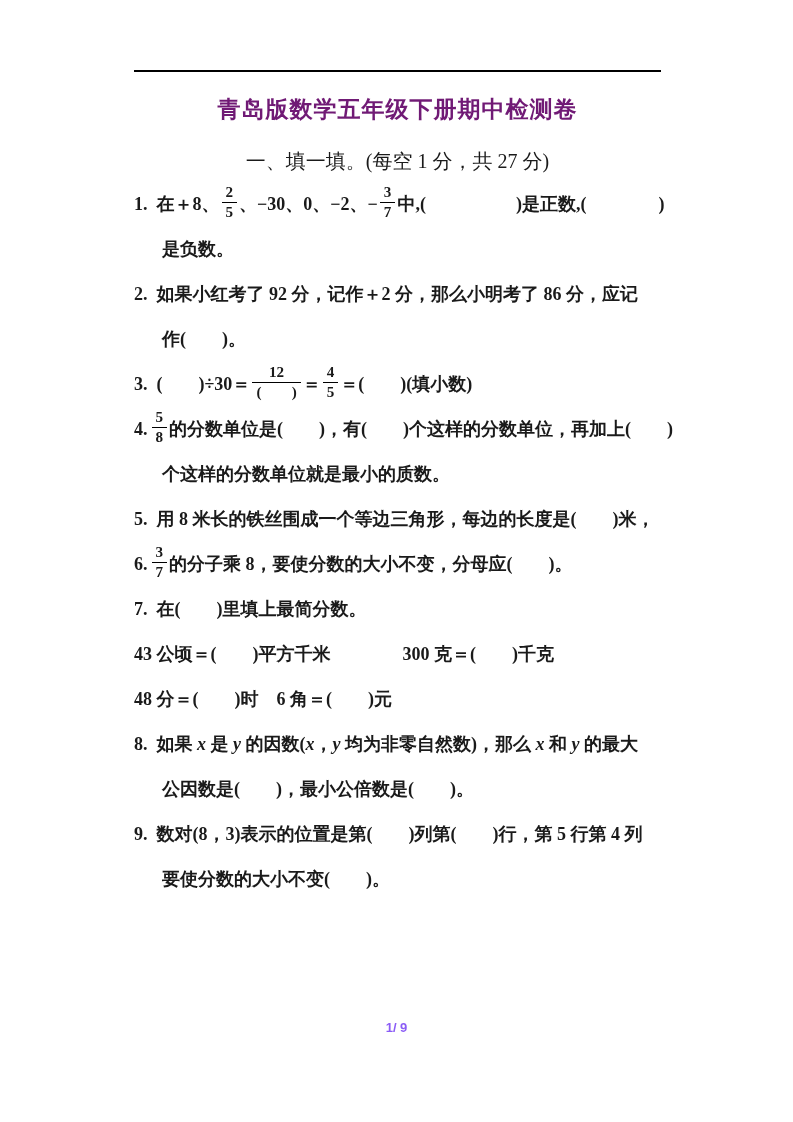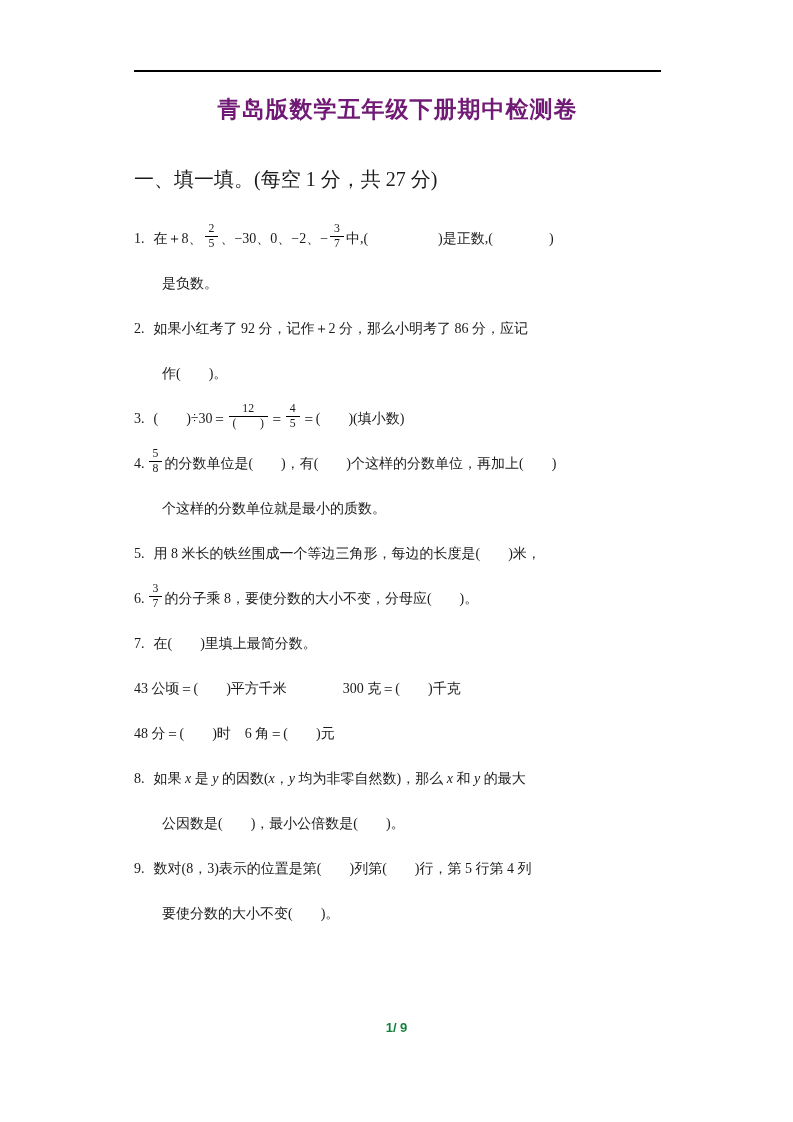--- a/index.html
+++ b/index.html
@@ -13,39 +13,39 @@
   }
   .content { position: absolute; left: 134px; top: 0; width: 527px; }
   .header-rule { margin-top: 70px; height: 2px; background: #000; }
   .doc-title {
     margin-top: 20px;
     font-family: "Liberation Sans", "DejaVu Sans", sans-serif;
     font-weight: bold; font-size: 23px; line-height: 34px;
     text-align: center; color: #701a75;
     letter-spacing: 1px;
   }
-  .section-heading { margin-top: 36px; font-size: 20px; line-height: 34px; }
-  .question-list { margin-top: 20px; font-size: 14px; }
+  .section-heading { margin-top: 18px; font-size: 20px; line-height: 34px; text-align: center; }
+  .question-list { margin-top: 4px; font-size: 18px; font-weight: bold; }
   .question { margin: 0; }
   .q-line { line-height: 45px; white-space: nowrap; }
   .q-line.indent { padding-left: 28px; }
   .q-num { display: inline; margin-right: 9px; }
   .q-num.tight { margin-right: 2px; }
   .frac {
     display: inline-block; vertical-align: middle; position: relative; top: -3px;
     text-align: center; font-size: 0.84em; line-height: 1.25; margin: 0 2px;
   }
   .frac .fn { display: block; padding: 0 4px; }
   .frac .fd { display: block; border-top: 1.5px solid #000; padding: 0 4px; }
   .ital { font-style: italic; }
   .footer-page {
     position: absolute; left: 0; top: 1020px; width: 100%;
     text-align: center;
     font-family: "Liberation Sans", "DejaVu Sans", sans-serif;
-    font-weight: bold; font-size: 13px; color: #15803d;
+    font-weight: bold; font-size: 13px; color: #8b5cf6;
   }
 </style>
 </head>
 <body>
 
 <div class="page">
   <div class="content">
     <div class="header-rule"></div>
     <div class="doc-title">青岛版数学五年级下册期中检测卷</div>
     <div class="section-heading">一、填一填。(每空 1 分，共 27 分)</div>

